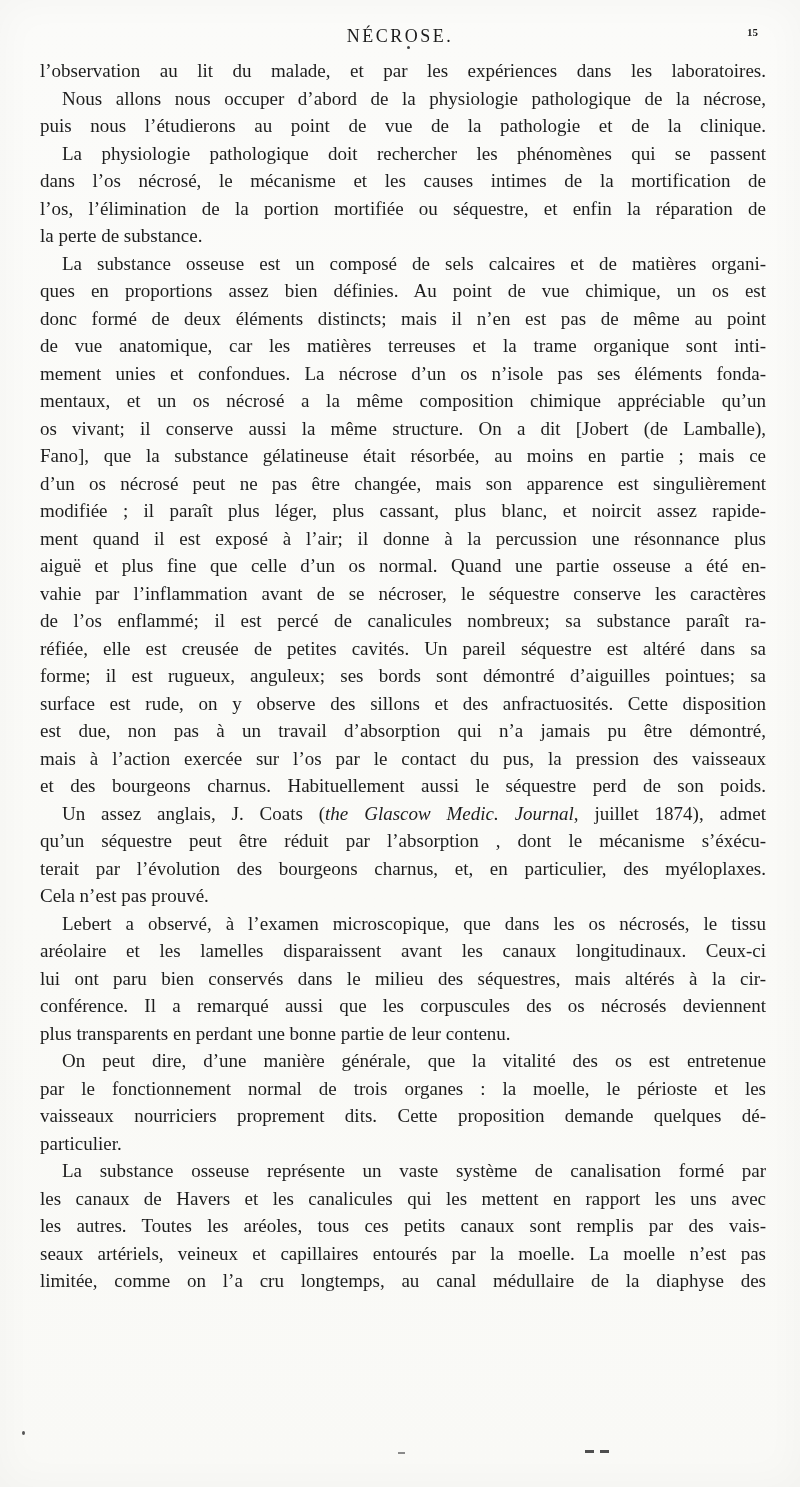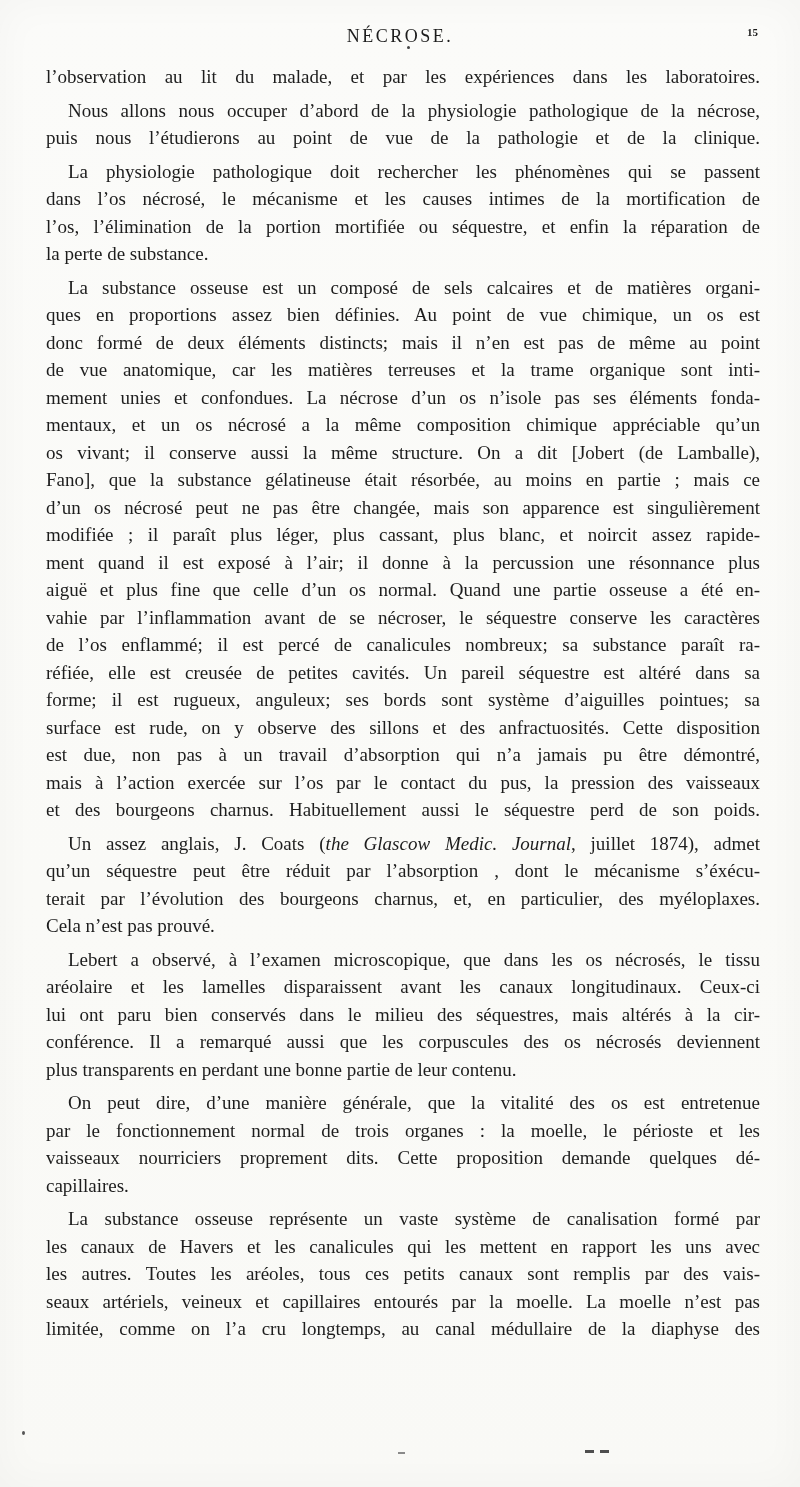--- a/index.html
+++ b/index.html
@@ -52,21 +52,21 @@
     border-radius: 50%;
   }
   .text-block {
     position: absolute;
     top: 57px;
     left: 40px;
     width: 726px;
     font-size: 19px;
     line-height: 27.5px;
   }
-  .para { margin: 6px; }
+  .para { margin: 0; }
   .line {
     text-align: justify;
     text-align-last: justify;
     white-space: normal;
     color: #1d1d1d;
   }
   .line.no-stretch { text-align-last: left; }
   .line.indent { text-indent: 22px; }
   .italic { font-style: italic; }
   .artifact {
@@ -111,21 +111,21 @@
         <div class="line">mentaux, et un os nécrosé a la même composition chimique appréciable qu’un</div>
         <div class="line">os vivant; il conserve aussi la même structure. On a dit [Jobert (de Lamballe),</div>
         <div class="line">Fano], que la substance gélatineuse était résorbée, au moins en partie ; mais ce</div>
         <div class="line">d’un os nécrosé peut ne pas être changée, mais son apparence est singulièrement</div>
         <div class="line">modifiée ; il paraît plus léger, plus cassant, plus blanc, et noircit assez rapide-</div>
         <div class="line">ment quand il est exposé à l’air; il donne à la percussion une résonnance plus</div>
         <div class="line">aiguë et plus fine que celle d’un os normal. Quand une partie osseuse a été en-</div>
         <div class="line">vahie par l’inflammation avant de se nécroser, le séquestre conserve les caractères</div>
         <div class="line">de l’os enflammé; il est percé de canalicules nombreux; sa substance paraît ra-</div>
         <div class="line">réfiée, elle est creusée de petites cavités. Un pareil séquestre est altéré dans sa</div>
-        <div class="line">forme; il est rugueux, anguleux; ses bords sont système d’aiguilles pointues; sa</div>
+        <div class="line">forme; il est rugueux, anguleux; ses bords sont démontré d’aiguilles pointues; sa</div>
         <div class="line">surface est rude, on y observe des sillons et des anfractuosités. Cette disposition</div>
         <div class="line">est due, non pas à un travail d’absorption qui n’a jamais pu être démontré,</div>
         <div class="line">mais à l’action exercée sur l’os par le contact du pus, la pression des vaisseaux</div>
         <div class="line">et des bourgeons charnus. Habituellement aussi le séquestre perd de son poids.</div>
       </div>
       <div class="para">
         <div class="line indent"><span>Un assez anglais, J. Coats (</span><span class="italic">the Glascow Medic. Journal</span><span>, juillet 1874), admet</span></div>
         <div class="line">qu’un séquestre peut être réduit par l’absorption , dont le mécanisme s’éxécu-</div>
         <div class="line">terait par l’évolution des bourgeons charnus, et, en particulier, des myéloplaxes.</div>
         <div class="line no-stretch">Cela n’est pas prouvé.</div>
@@ -134,21 +134,21 @@
         <div class="line indent">Lebert a observé, à l’examen microscopique, que dans les os nécrosés, le tissu</div>
         <div class="line">aréolaire et les lamelles disparaissent avant les canaux longitudinaux. Ceux-ci</div>
         <div class="line">lui ont paru bien conservés dans le milieu des séquestres, mais altérés à la cir-</div>
         <div class="line">conférence. Il a remarqué aussi que les corpuscules des os nécrosés deviennent</div>
         <div class="line no-stretch">plus transparents en perdant une bonne partie de leur contenu.</div>
       </div>
       <div class="para">
         <div class="line indent">On peut dire, d’une manière générale, que la vitalité des os est entretenue</div>
         <div class="line">par le fonctionnement normal de trois organes : la moelle, le périoste et les</div>
         <div class="line">vaisseaux nourriciers proprement dits. Cette proposition demande quelques dé-</div>
-        <div class="line no-stretch">capillaires.</div>
+        <div class="line no-stretch">particulier.</div>
       </div>
       <div class="para">
         <div class="line indent">La substance osseuse représente un vaste système de canalisation formé par</div>
         <div class="line">les canaux de Havers et les canalicules qui les mettent en rapport les uns avec</div>
         <div class="line">les autres. Toutes les aréoles, tous ces petits canaux sont remplis par des vais-</div>
         <div class="line">seaux artériels, veineux et capillaires entourés par la moelle. La moelle n’est pas</div>
         <div class="line">limitée, comme on l’a cru longtemps, au canal médullaire de la diaphyse des</div>
       </div>
     </div>
 

